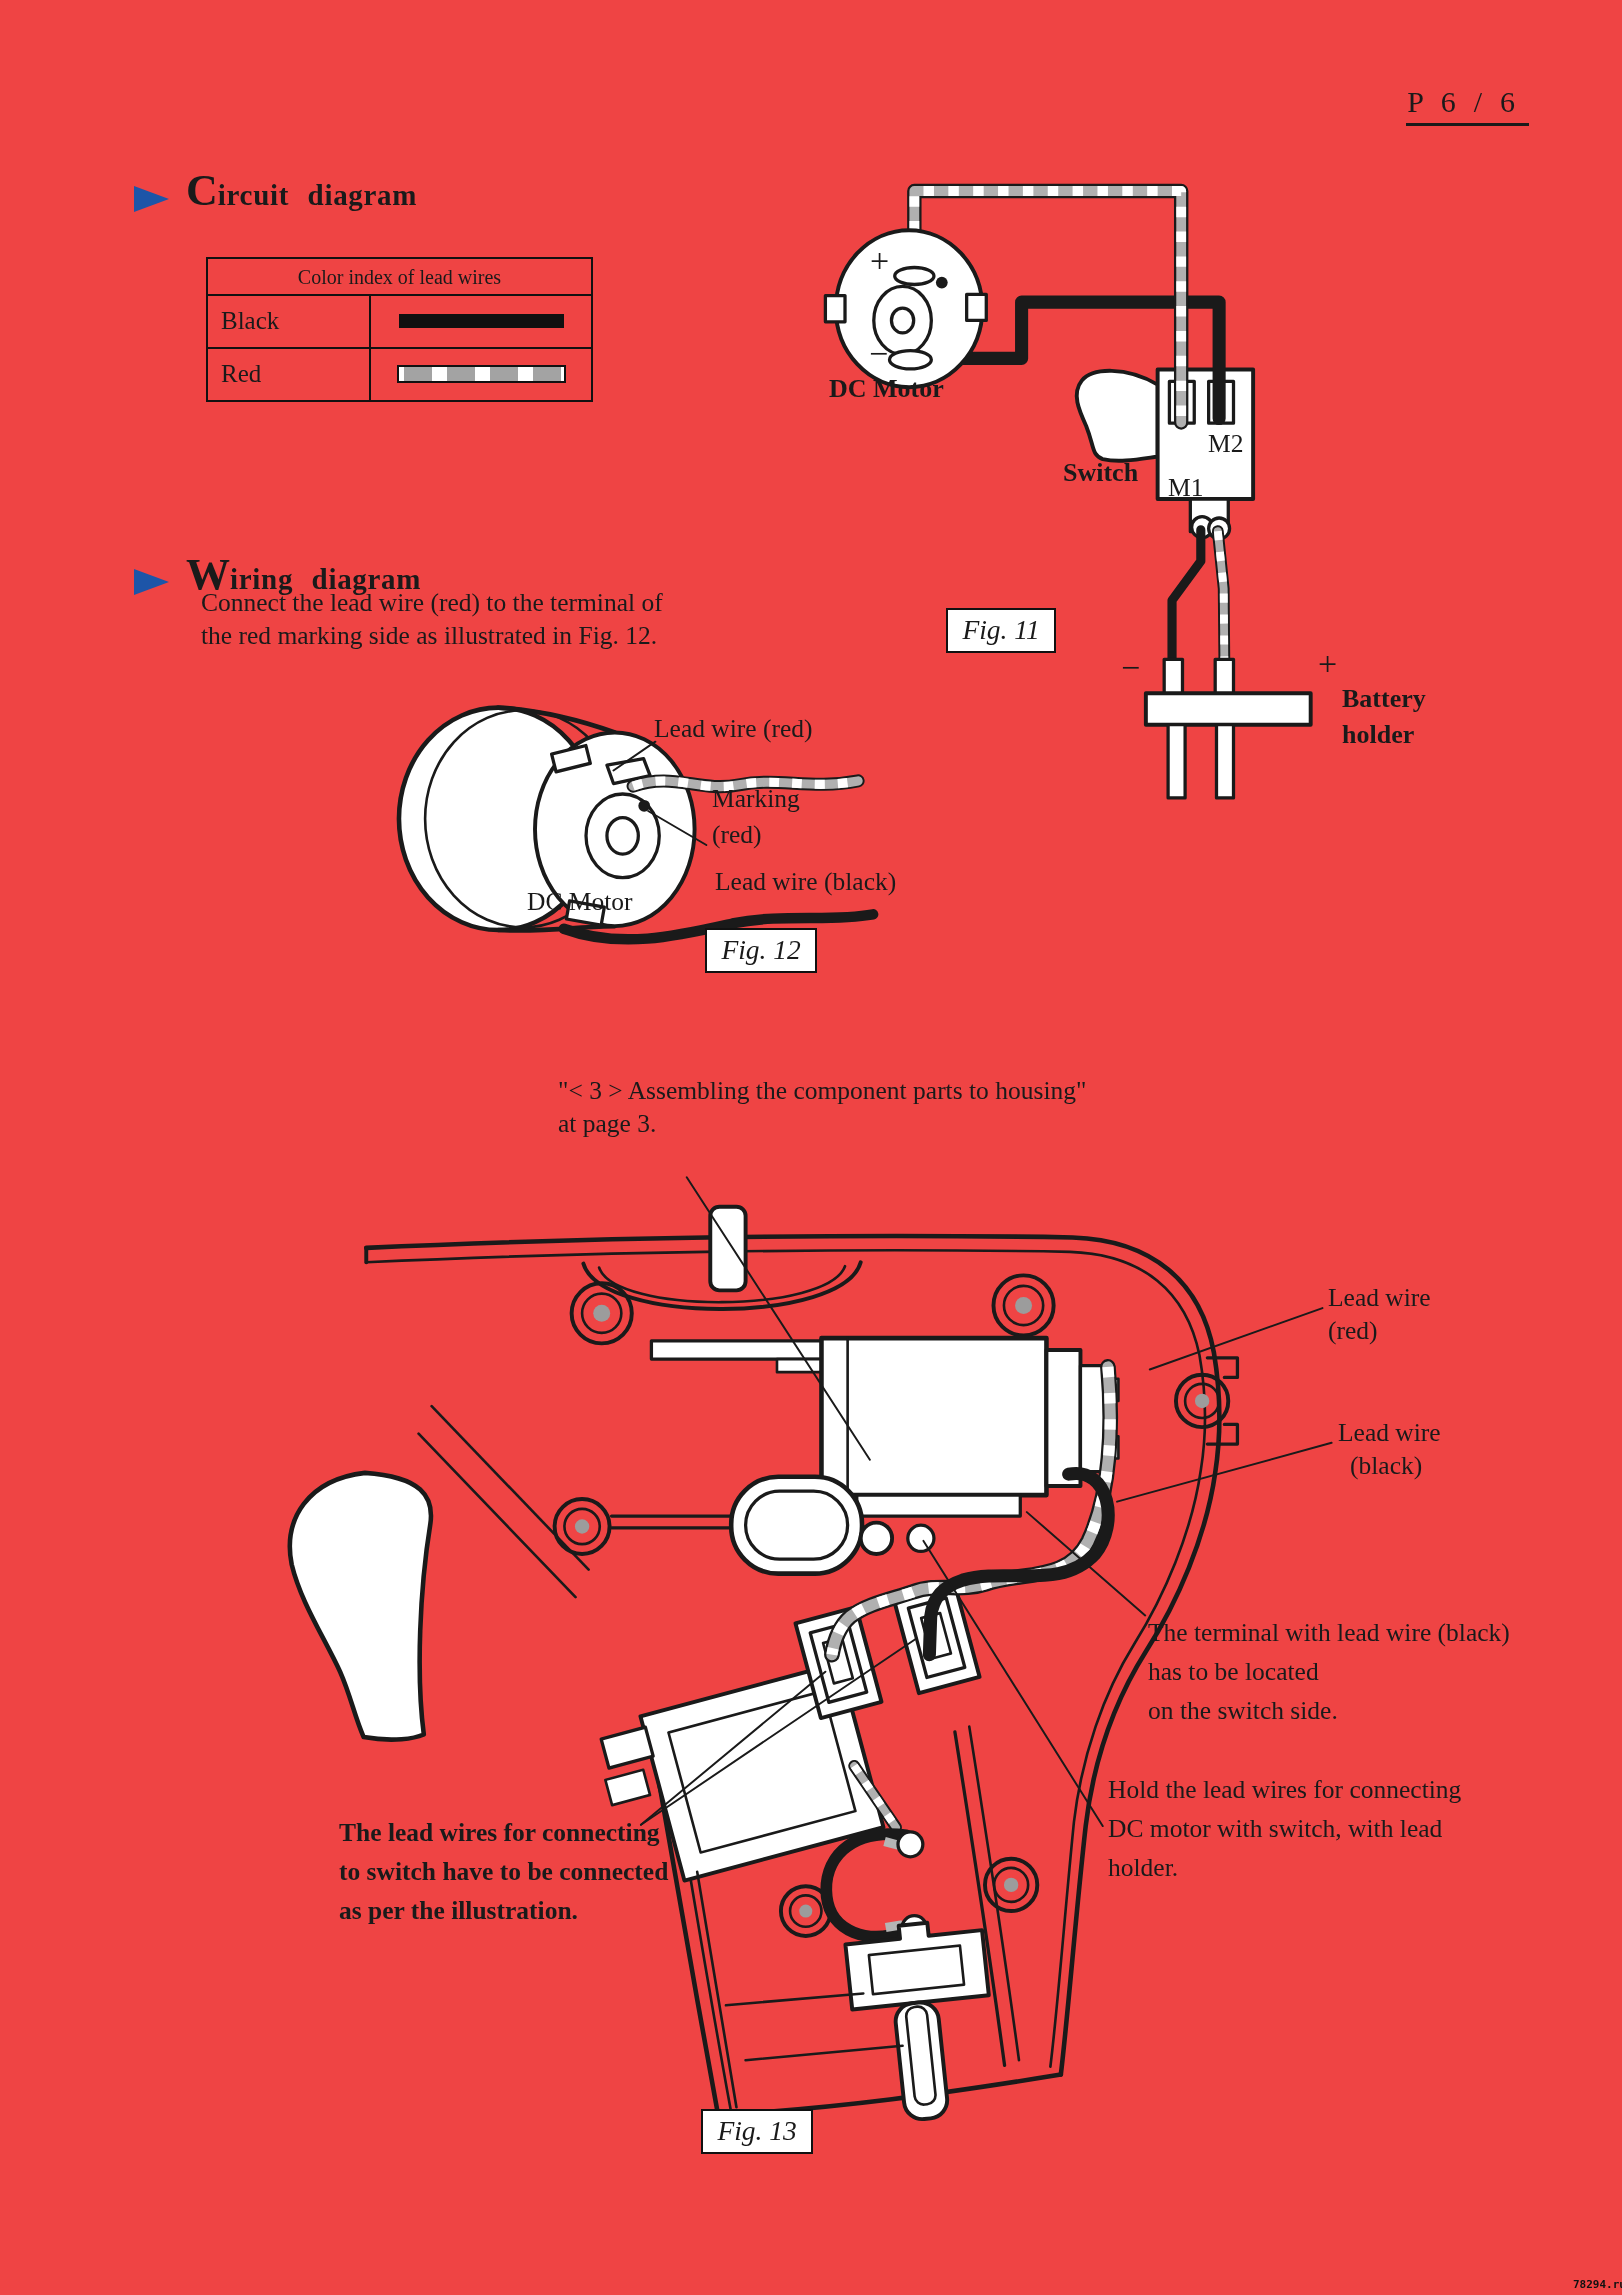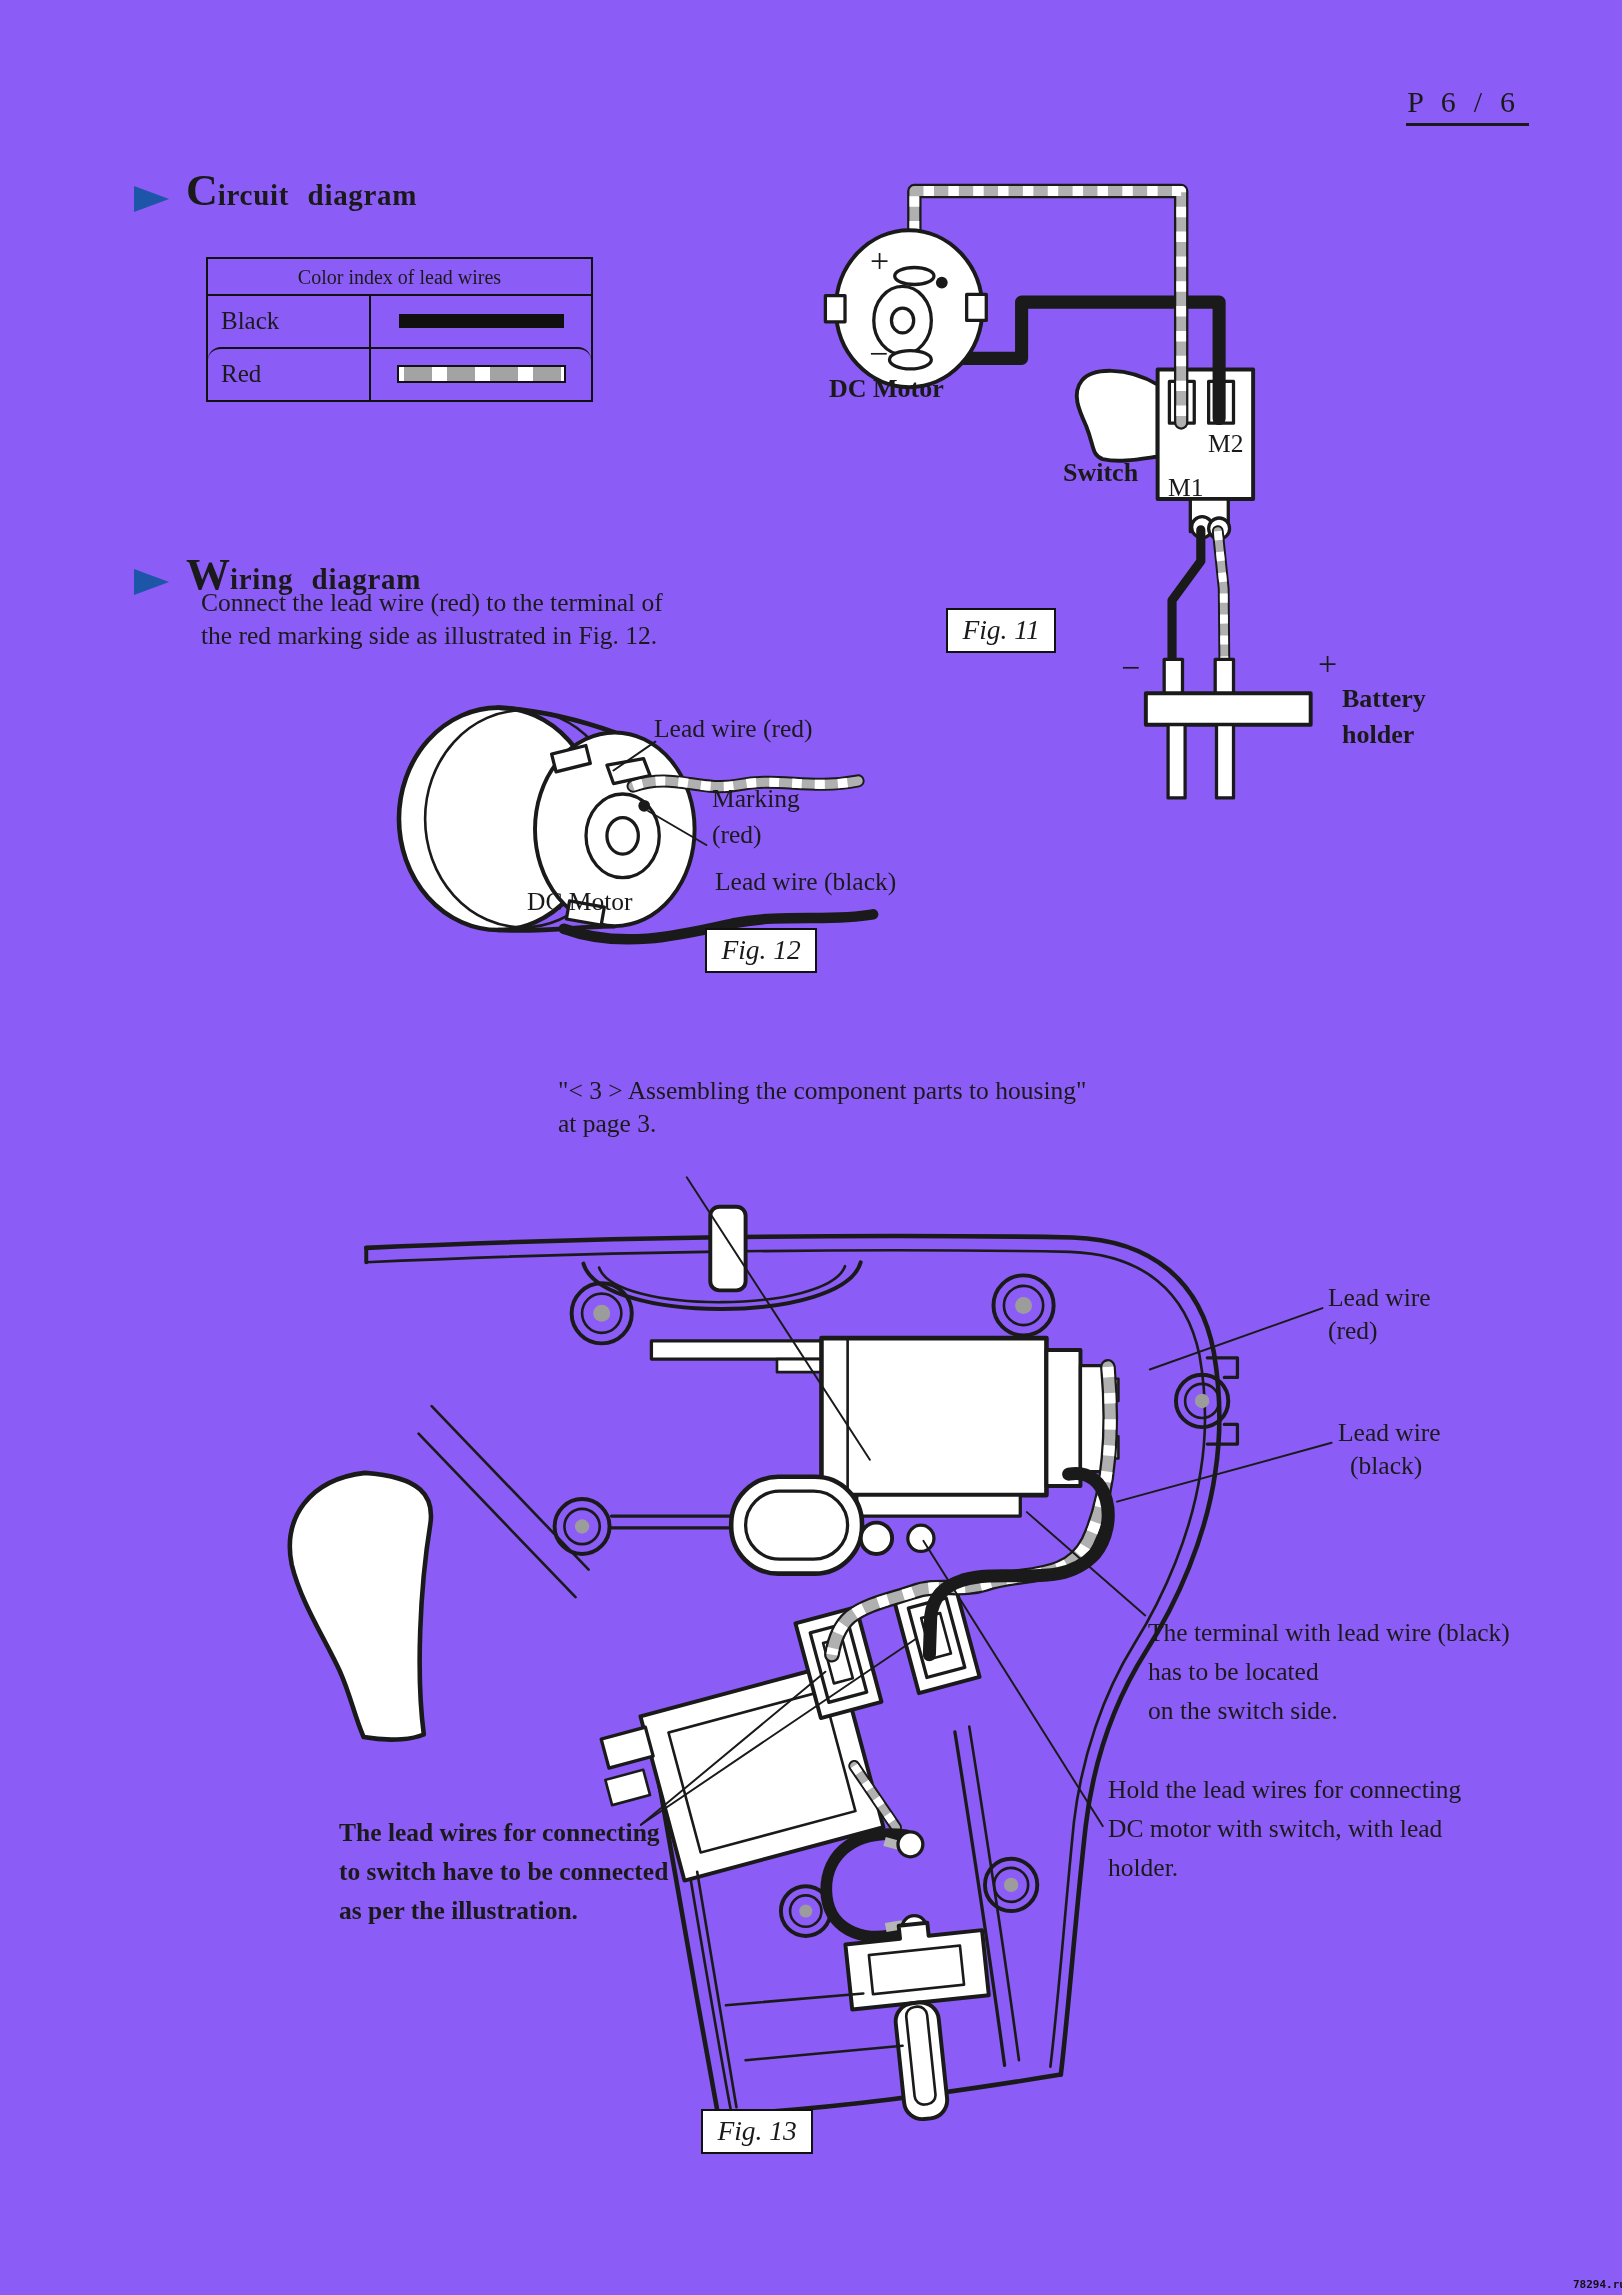--- a/index.html
+++ b/index.html
@@ -1,34 +1,34 @@
 <!DOCTYPE html>
 <html style="font-size:10.5px"><head>
 <meta charset="utf-8">
 <style>
   html,body{margin:0;padding:0;background:#888;}
   #page{
-    position:relative;width:1622px;height:2295px;background:#8b5cf6;
+    position:relative;width:1622px;height:2295px;background:#ef4444;
     font-family:"Liberation Serif", serif;color:#1a1a1a;overflow:hidden;
   }
   #art{position:absolute;left:0;top:0;width:1622px;height:2295px;}
   .abs{position:absolute;white-space:nowrap;}
   .body-text{font-size:25.5px;line-height:39px;}
   .tight{line-height:33px;}
   
   .pageno{font-size:30px;letter-spacing:5.2px;border-bottom:3.9px solid #1a1a1a;padding:0 9.2px 3.9px 1.3px;}
   
   .arrow{width:0;height:0;border-top:13.7px solid transparent;border-bottom:13.7px solid transparent;}
   .dropcap{font-size:44px;font-weight:bold;line-height:39px;}
   .hrest{font-size:29px;font-weight:bold;word-spacing:10.5px;letter-spacing:0.7px;}
   
   .citable{position:absolute;border:2.6px solid #111;width:383px;}
   .citable .hdr{border-bottom:2.6px solid #111;text-align:center;font-size:20px;padding:6.5px 0 5.2px 0;}
   .citable .row{display:flex;align-items:center;height:51px;}
-  .citable .row + .row{border-top:2.6px solid #111;border-radius:13px;}
+  .citable .row + .row{border-top:2.6px solid #111;}
   .citable .lbl{width:148px;border-right:2.6px solid #111;align-self:stretch;display:flex;align-items:center;padding-left:13px;font-size:25px;}
   .citable .sw{flex:1;display:flex;align-items:center;justify-content:center;}
   .sw-black{width:165px;height:14.4px;background:#101010;}
   .sw-red{width:165px;height:14.4px;border:2px solid #111;
           background:repeating-linear-gradient(90deg,#ffffff 0 4.6px,#a3a3a3 4.6px 33px,#ffffff 33px 43px);}
   
   .figbox{border:2.6px solid #111;font-size:27.5px;padding:3.9px 14.4px 5.2px 14.4px;background:#fff;font-style:italic;}
   .lab{font-size:25.5px;}
   .lab-b{font-size:26px;font-weight:bold;}
   .sign{font-size:34px;}

